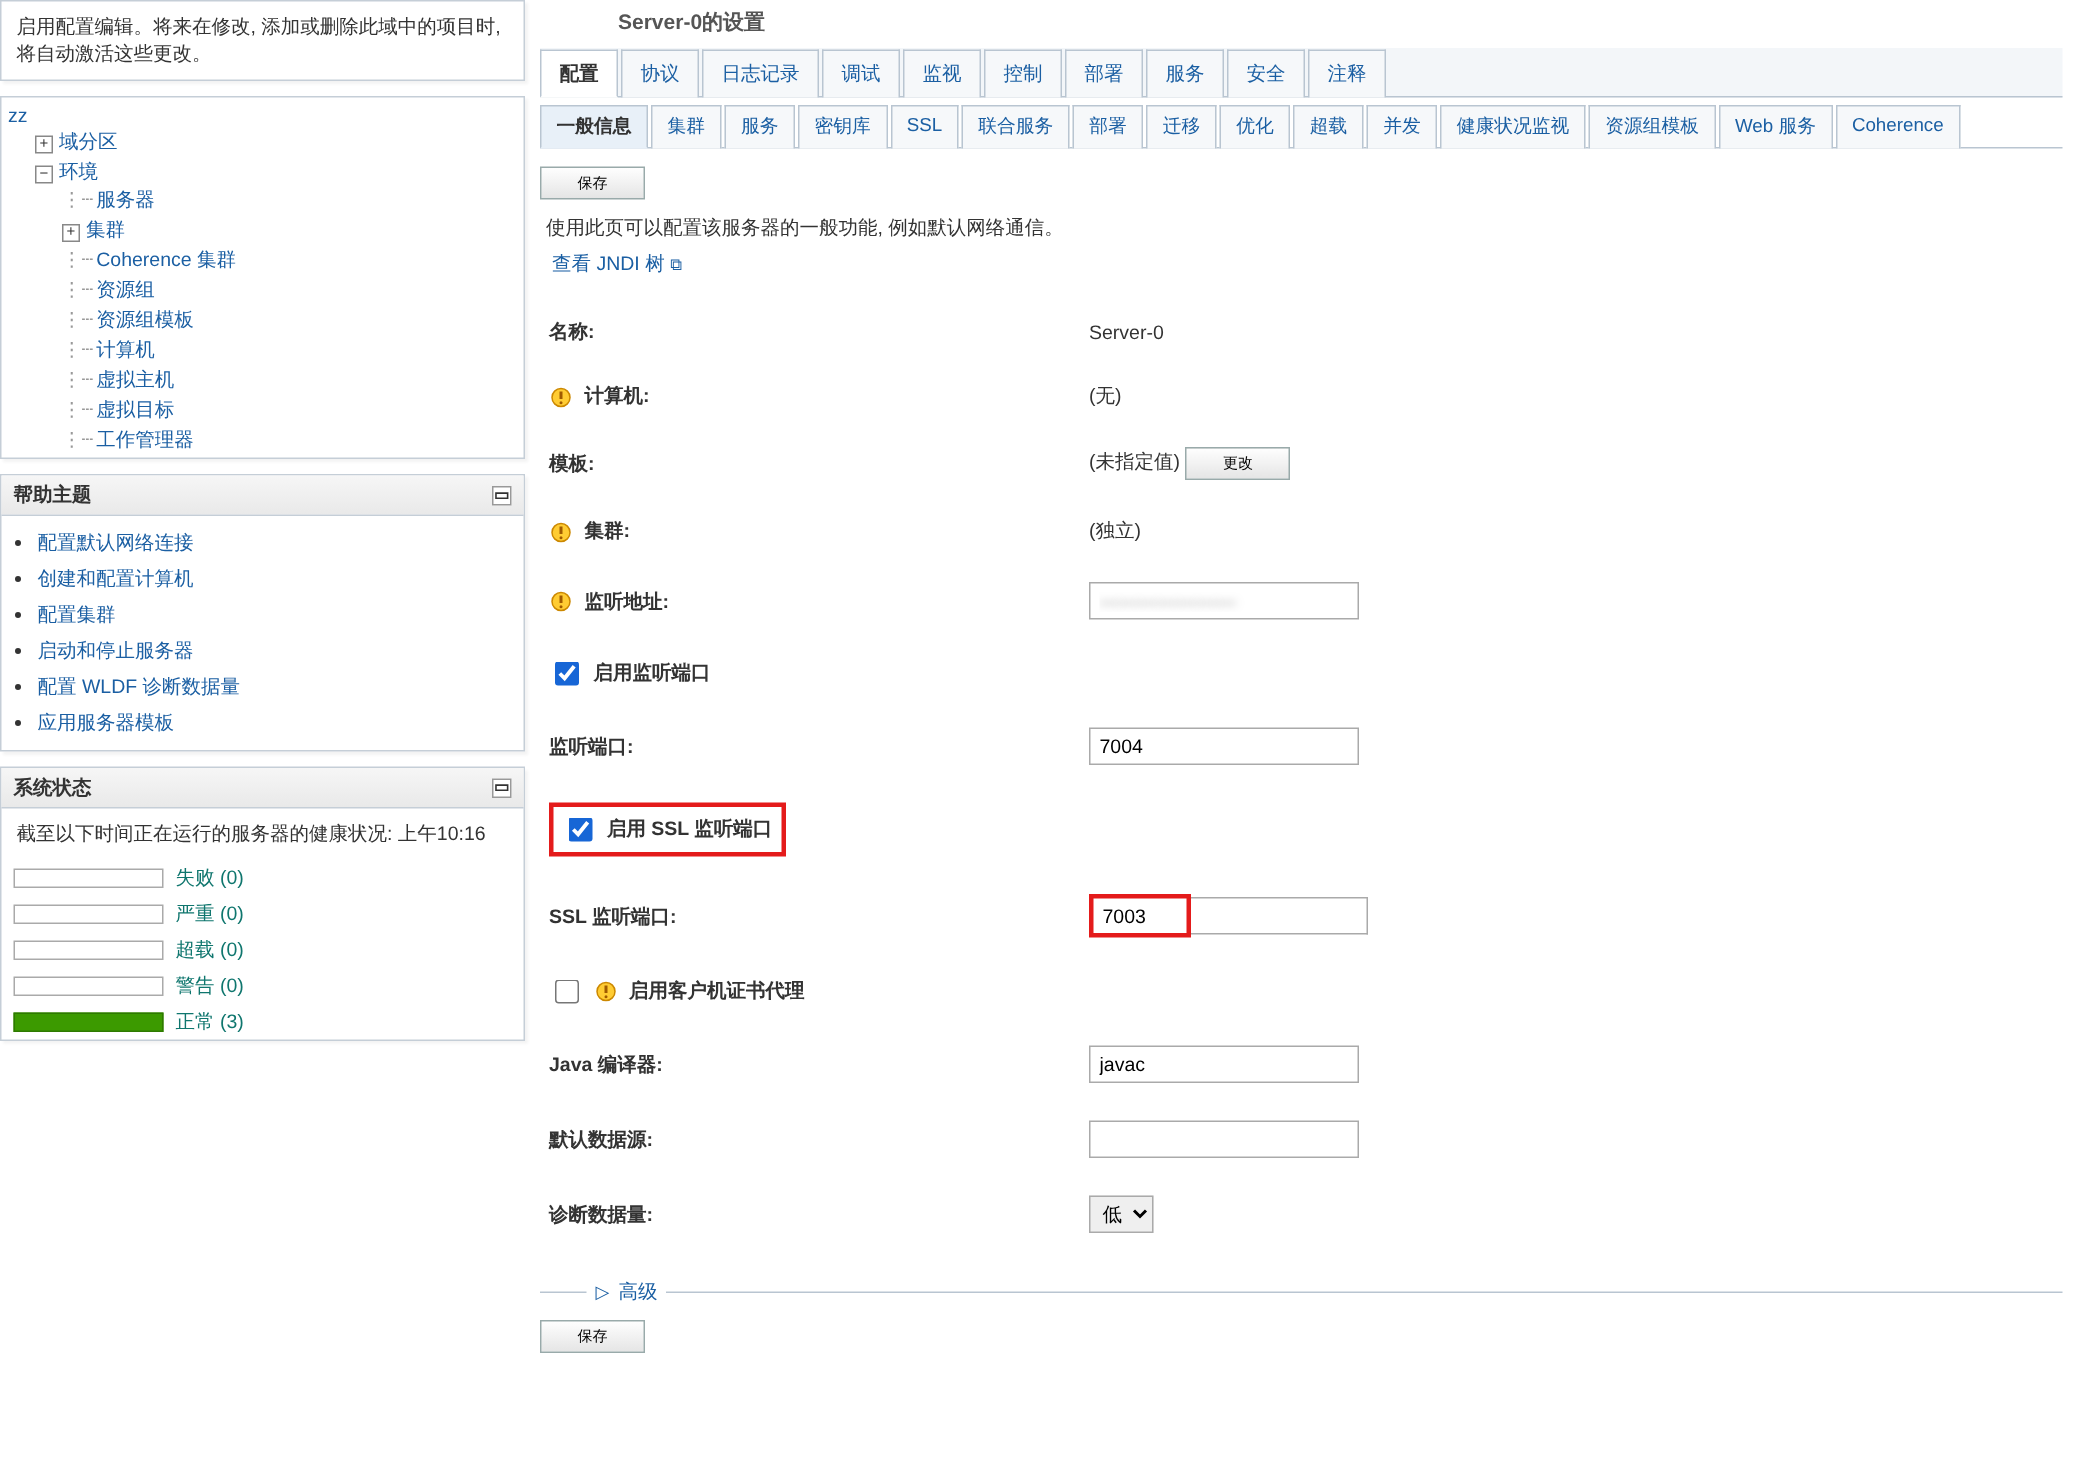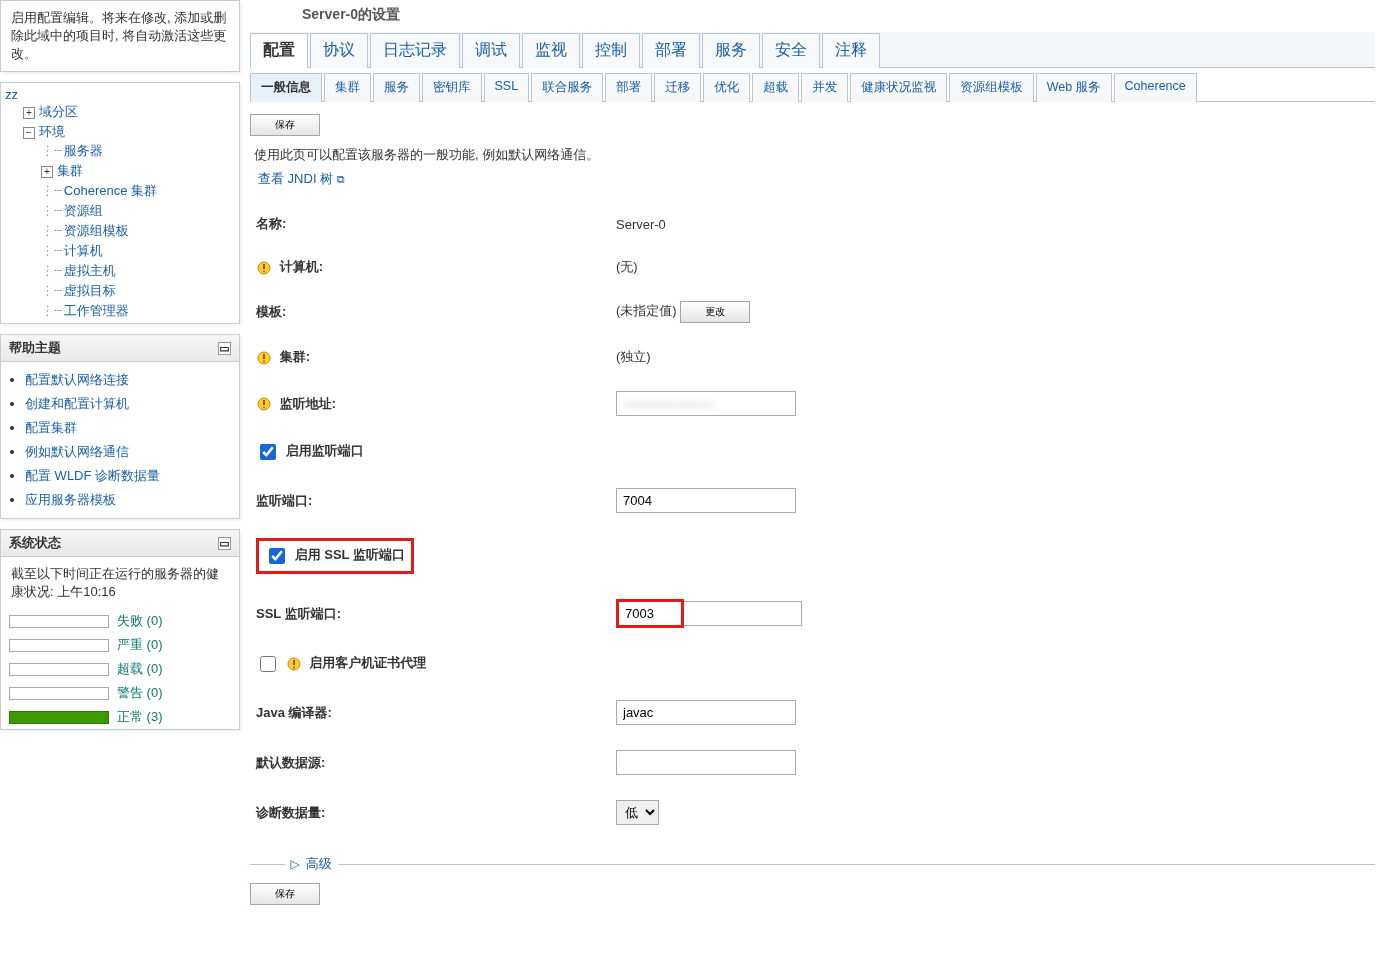--- a/index.html
+++ b/index.html
@@ -5,21 +5,21 @@
   * { box-sizing: border-box; }
   body {
     margin: 0;
     font-family: Arial, "Microsoft YaHei", sans-serif;
     font-size: 13px;
     color: #333;
     background: #fff;
   }
   .layout { display: flex; }
   .sidebar {
-    width: 240px;
+    width: 350px;
     flex-shrink: 0;
     padding: 0;
   }
   .main {
     flex: 1;
     padding: 0 10px;
   }
   .panel {
     border: 1px solid #c5ced7;
     margin-bottom: 10px;
@@ -76,21 +76,21 @@
   .tab {
     padding: 6px 12px;
     border: 1px solid #b9c5d1;
     border-bottom: none;
     background: #f6f8fa;
     color: #1b5fa3;
     cursor: pointer;
     margin-right: 2px;
     position: relative;
     top: 1px;
-    font-size: 16px;
+    font-size: 13px;
   }
   .tab.active {
     background: #fff;
     color: #333;
     font-weight: bold;
     border-bottom: 1px solid #fff;
   }
   .tabs.secondary .tab { font-size: 12.5px; padding: 5px 10px; }
   .tabs.secondary .tab.active { background: #e8f0f8; border-bottom: 1px solid #e8f0f8; }
   .btn {
@@ -163,21 +163,21 @@
 
     <div class="panel">
       <div class="panel-header">
         <span>帮助主题</span>
         <span class="collapse-icon">▭</span>
       </div>
       <ul class="help-list">
         <li><a>配置默认网络连接</a></li>
         <li><a>创建和配置计算机</a></li>
         <li><a>配置集群</a></li>
-        <li><a>例如默认网络通信</a></li>
+        <li><a>启动和停止服务器</a></li>
         <li><a>配置 WLDF 诊断数据量</a></li>
         <li><a>应用服务器模板</a></li>
       </ul>
     </div>
 
     <div class="panel">
       <div class="panel-header">
         <span>系统状态</span>
         <span class="collapse-icon">▭</span>
       </div>

